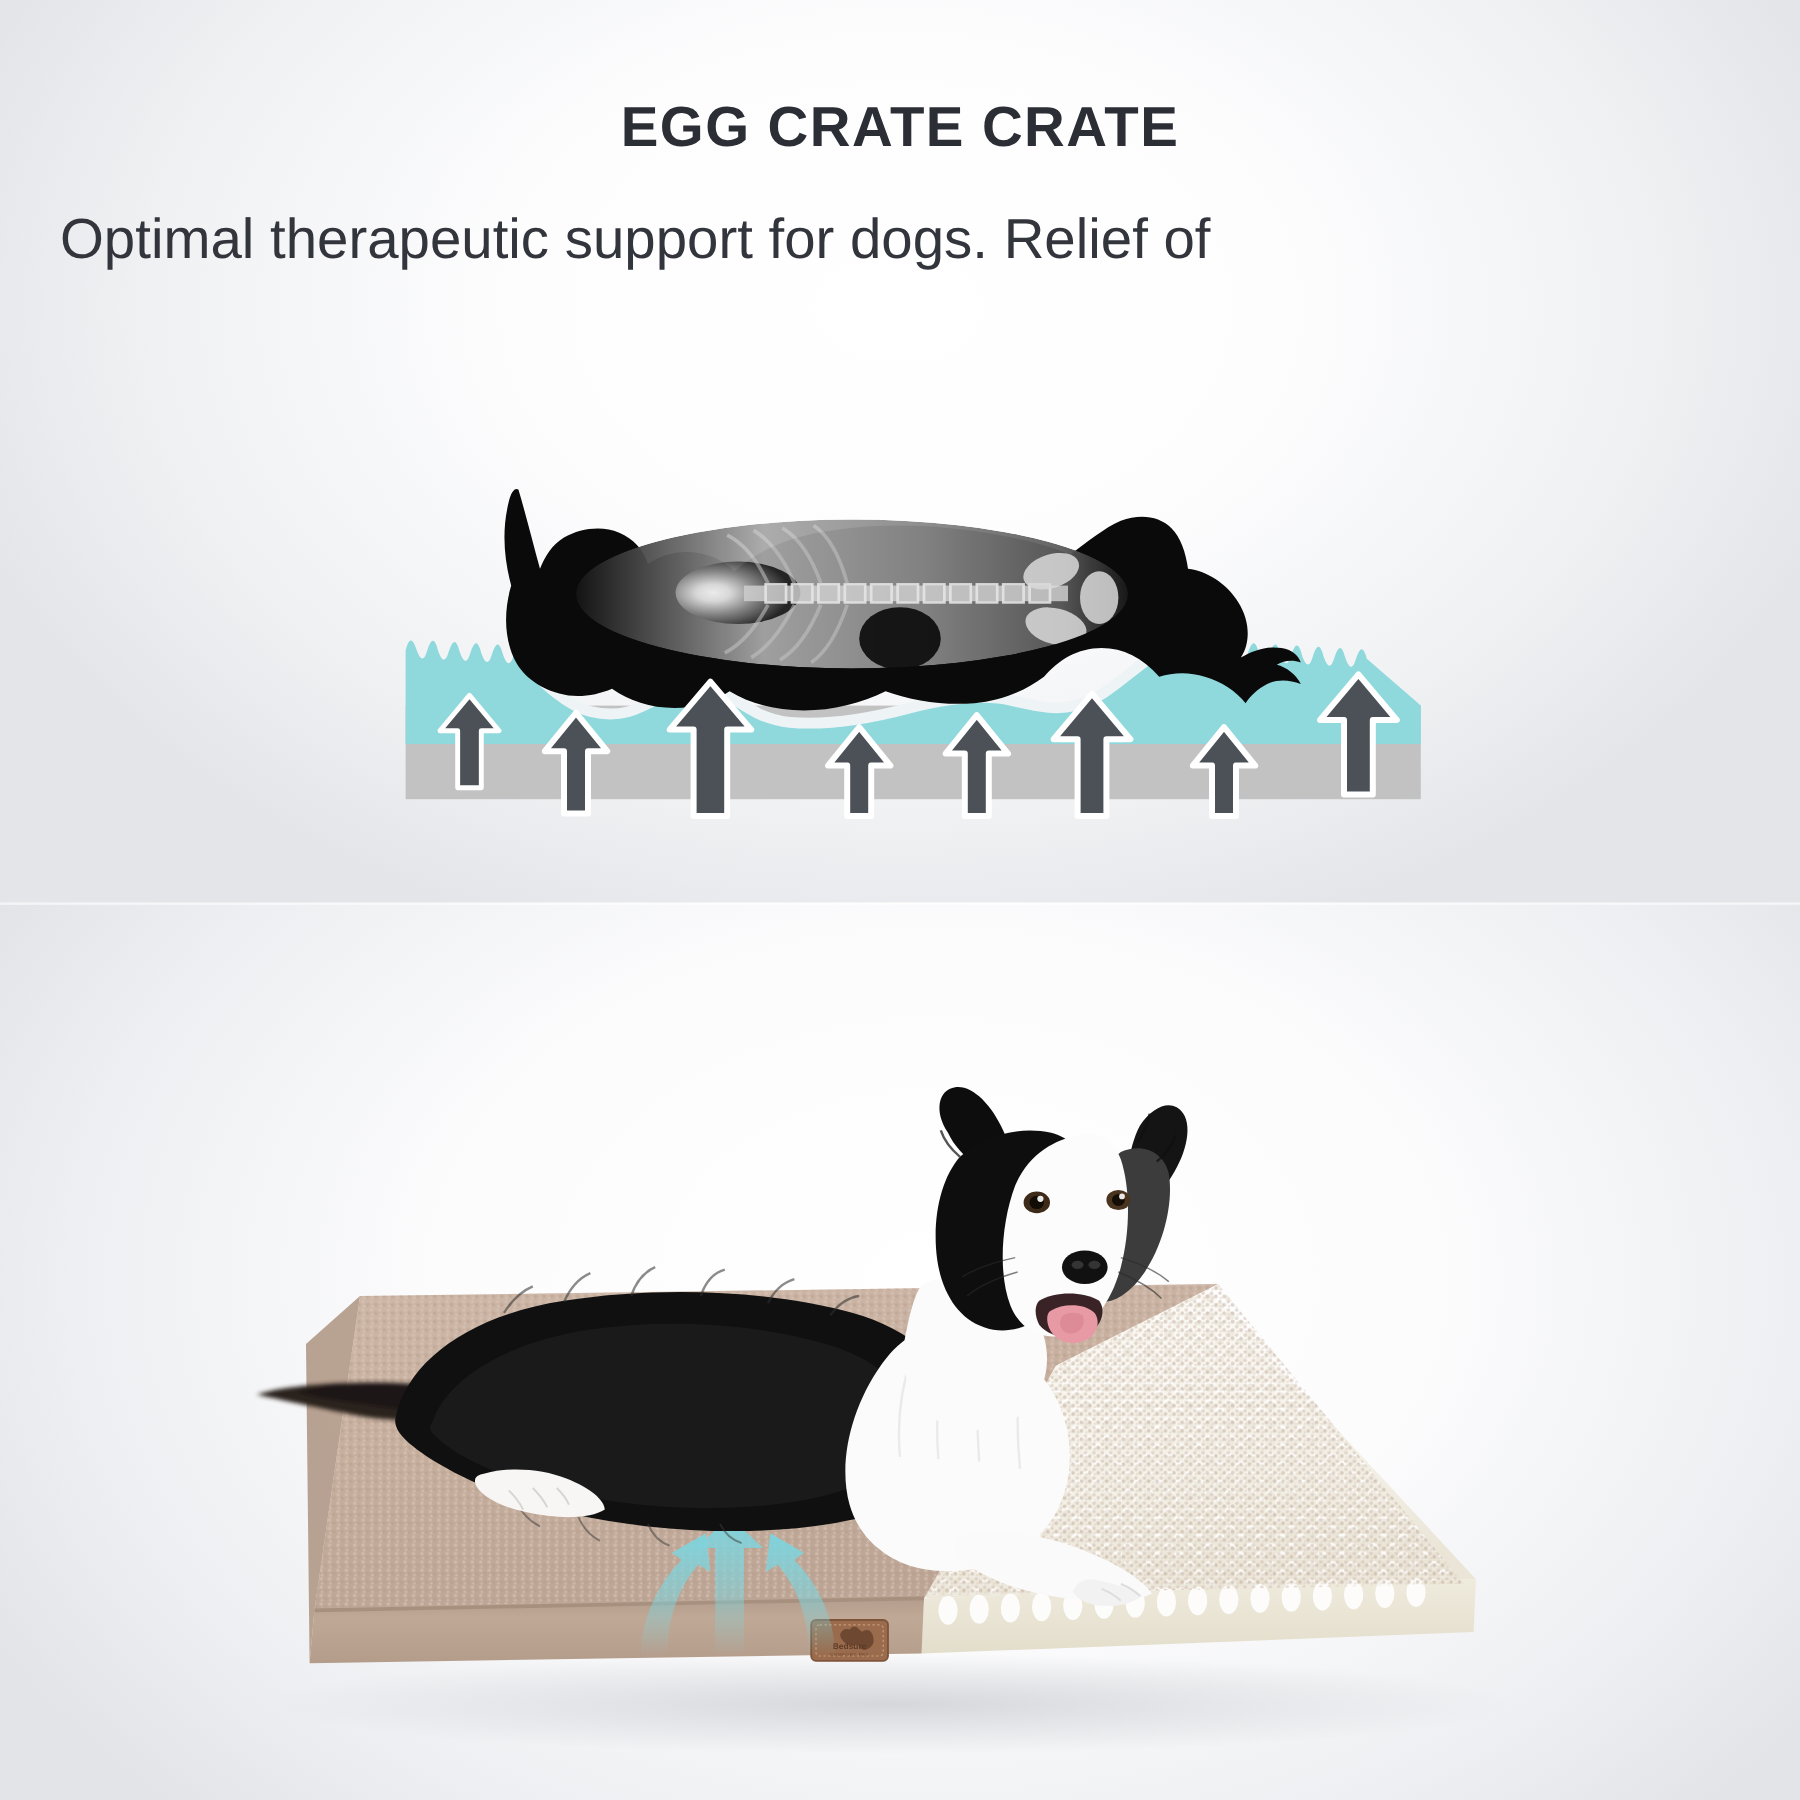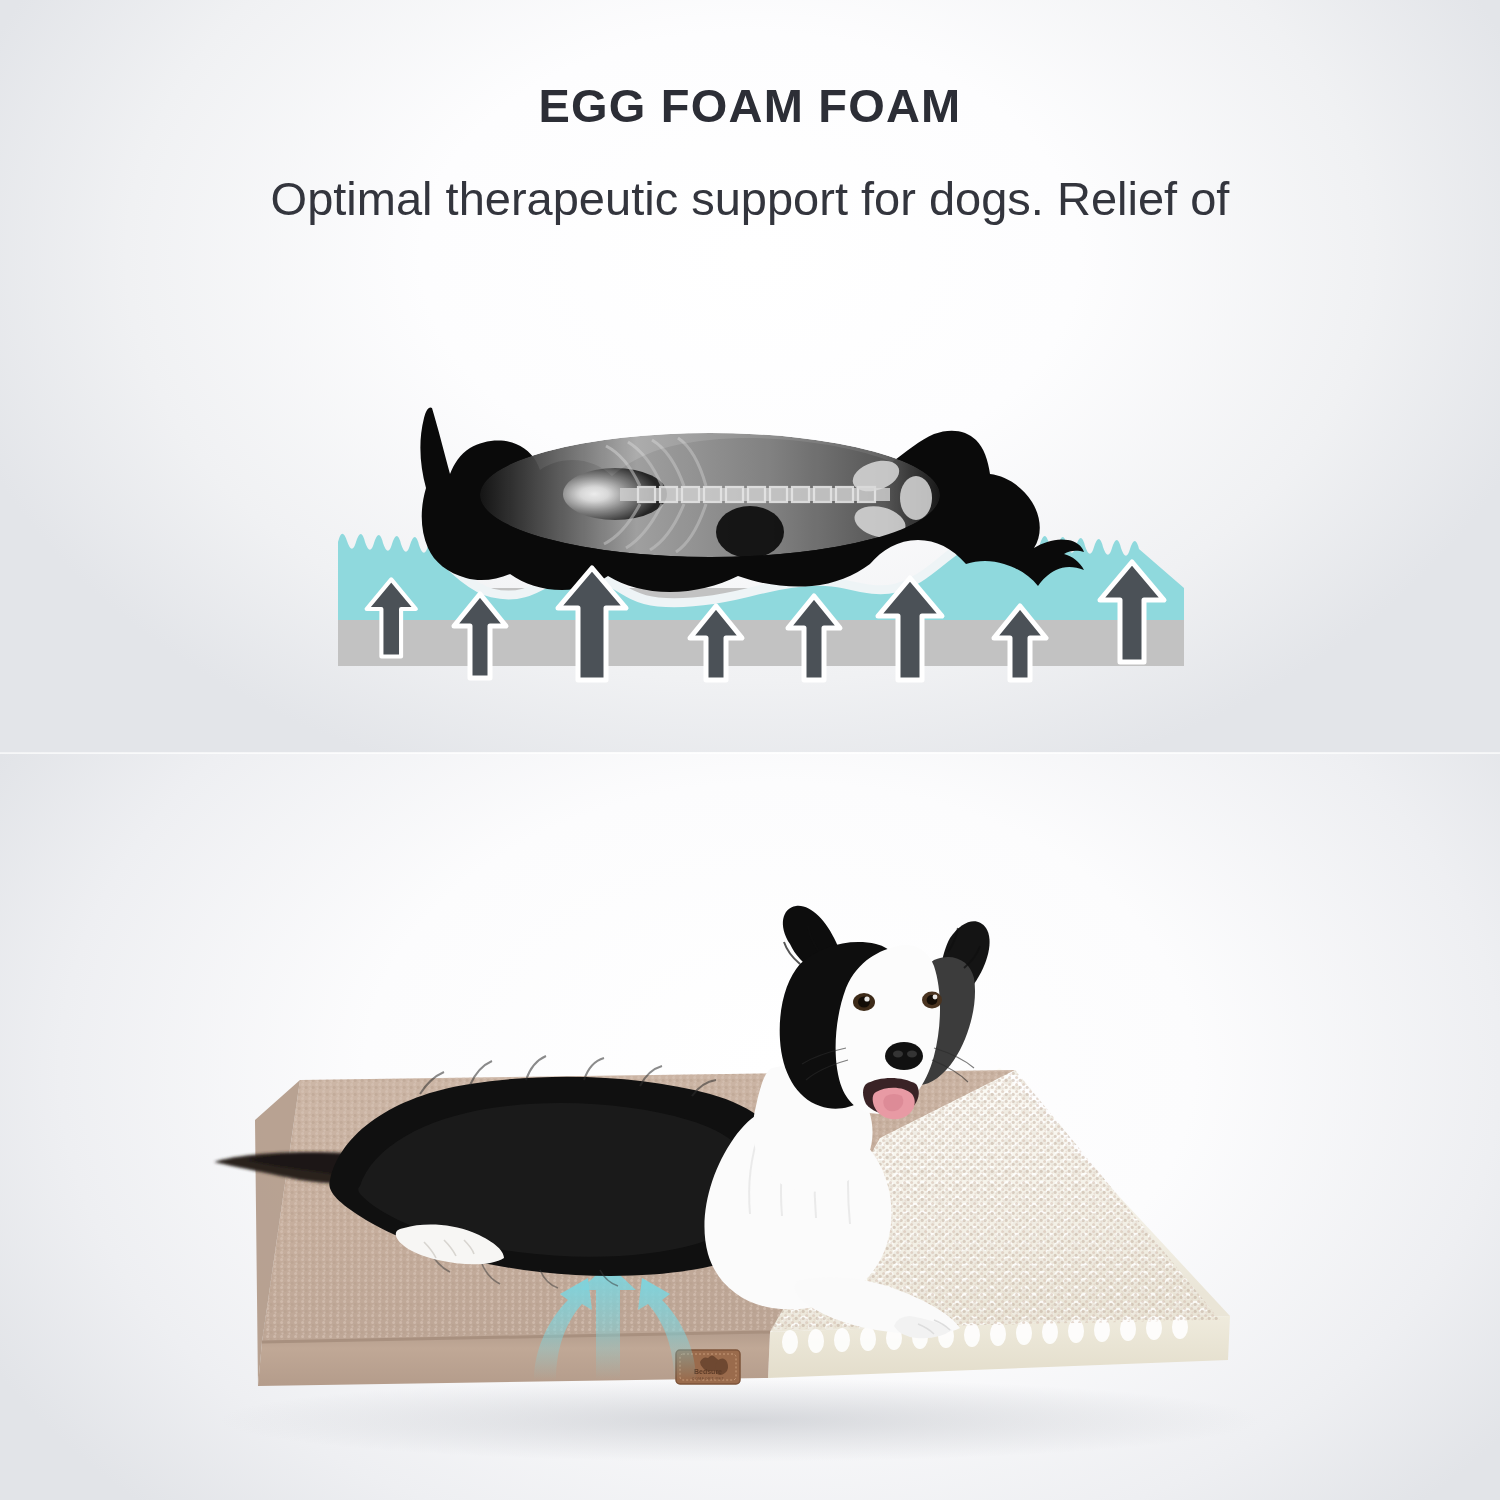--- a/index.html
+++ b/index.html
@@ -31,40 +31,40 @@
   }
 
   .headline {
     position:absolute; left:0; width:1500px; text-align:center;
     color:#2c2e36; font-weight:700; letter-spacing:1.2px;
   }
   #headline-1 { top:78px; font-size:47px; }
 
   #subhead {
     position:absolute; left:50%; transform:translateX(-50%);
-    top:168px; width:1400px; text-align:center;
+    top:168px; width:1400px; text-align:left;
     font-size:47px; line-height:1.32; color:#33353d; font-weight:400;
   }
 
   
   #diagram { position:absolute; left:320px; top:390px; width:880px; height:290px; }
   #diagram svg { display:block; width:880px; height:290px; overflow:visible; }
 
   
   #photo { position:absolute; left:0px; top:880px; width:1500px; height:620px; }
   #photo svg { display:block; width:1500px; height:620px; overflow:visible; }
 </style>
 </head>
 <body>
 
 <div id="page">
 
   <div id="panel-top">
 
-    <div class="headline" id="headline-1">EGG FOAM FOAM</div>
+    <div class="headline" id="headline-1">EGG CRATE CRATE</div>
 
     <div id="subhead">
       <div>Optimal therapeutic support for dogs. Relief of</div>
     </div>
 
     <div id="diagram">
       <svg viewBox="0 0 880 290" xmlns="http://www.w3.org/2000/svg">
         <defs>
 
           <radialGradient id="xrayGlow" cx="30%" cy="50%" r="62%">

